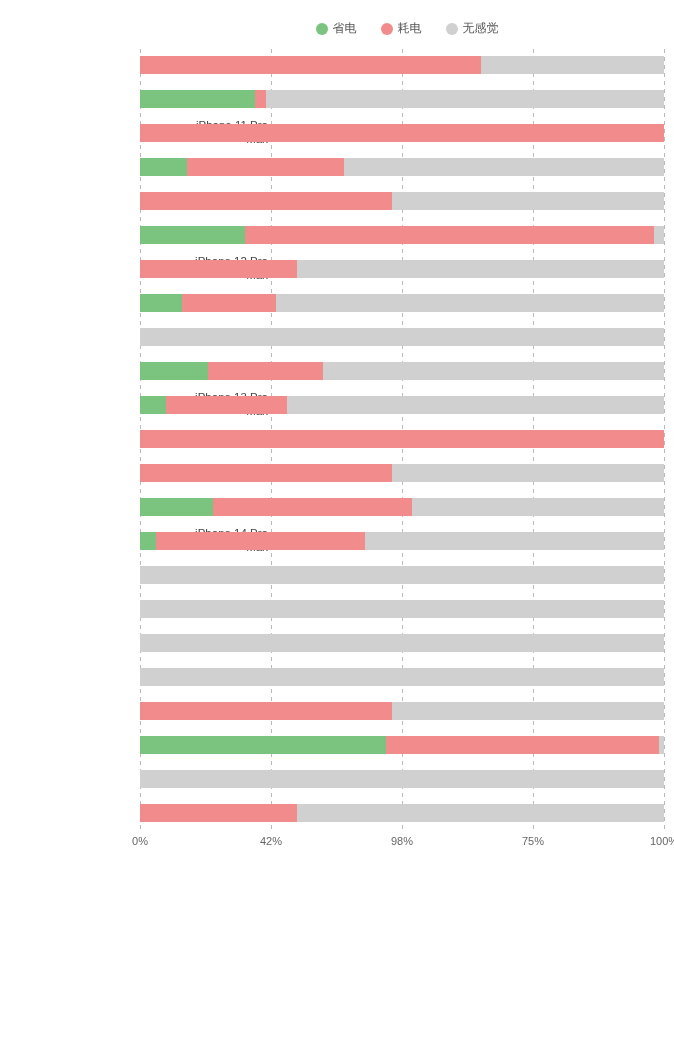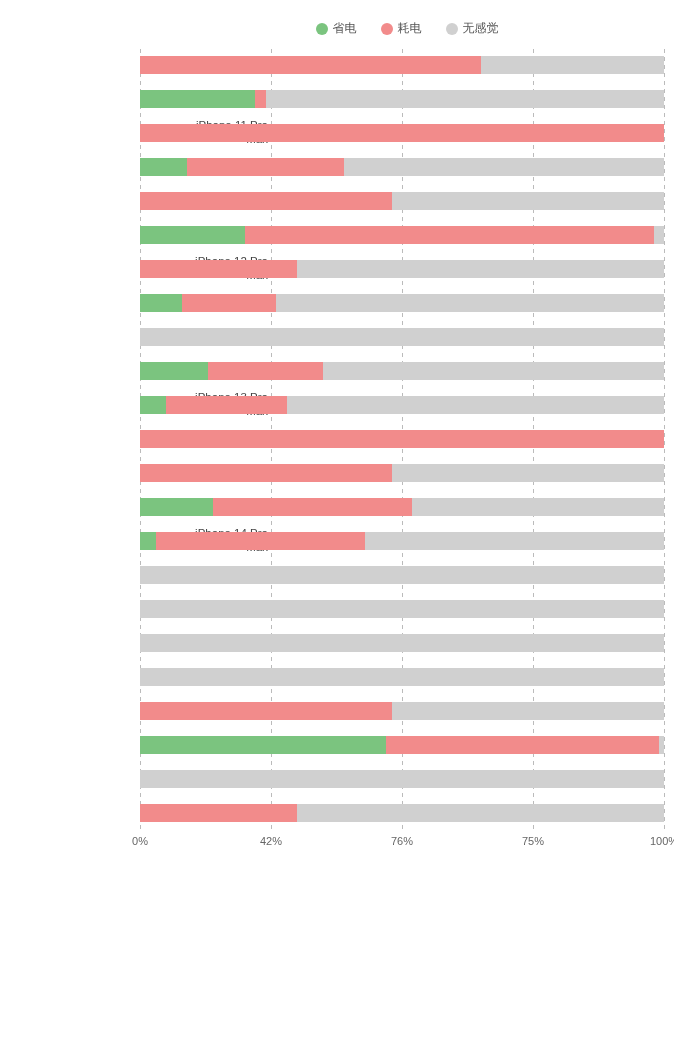--- a/index.html
+++ b/index.html
@@ -327,18 +327,18 @@
             <div class="bar-gray"></div>
           </div>
         </div>
       </div>
   </div>
 
   <div class="x-axis">
     <div class="x-axis-inner" id="x-axis-inner">
         <span class="x-tick" style="left: 0%;">0%</span>
         <span class="x-tick" style="left: 25%;">42%</span>
-        <span class="x-tick" style="left: 50%;">76%</span>
+        <span class="x-tick" style="left: 50%;">98%</span>
         <span class="x-tick" style="left: 75%;">75%</span>
         <span class="x-tick" style="left: 100%;">100%</span>
       </div>
   </div>
 </div>
 
 </body></html>

